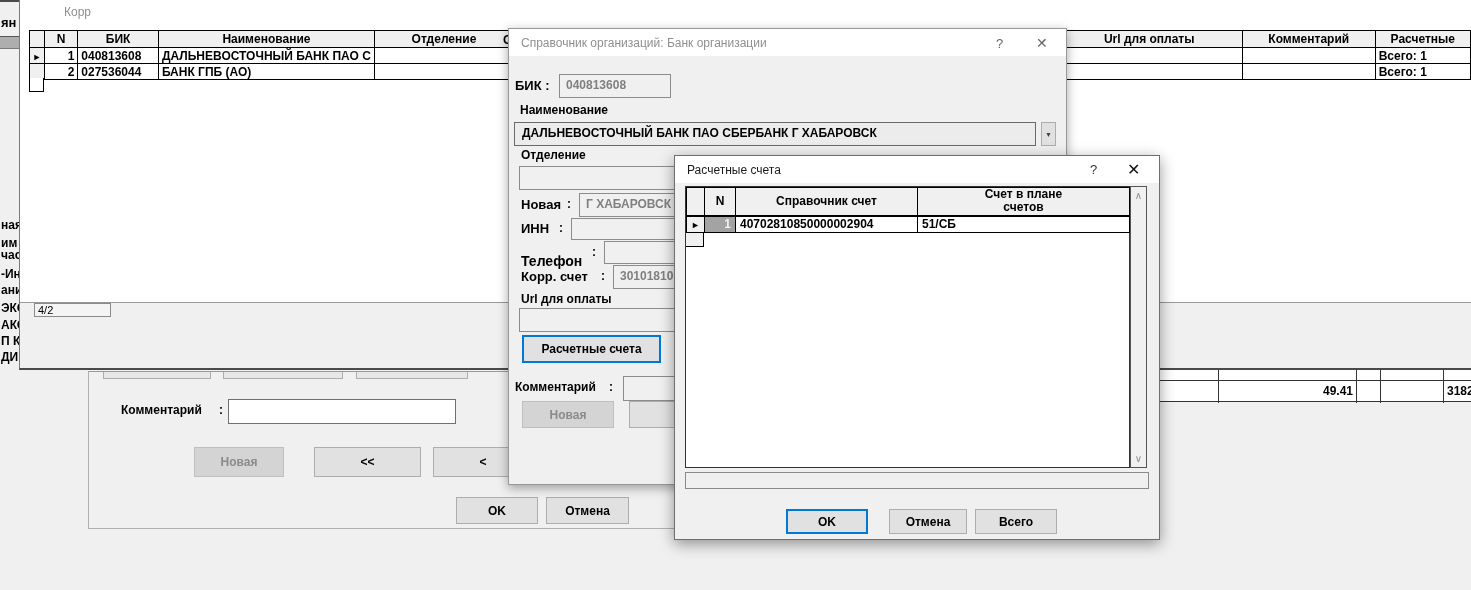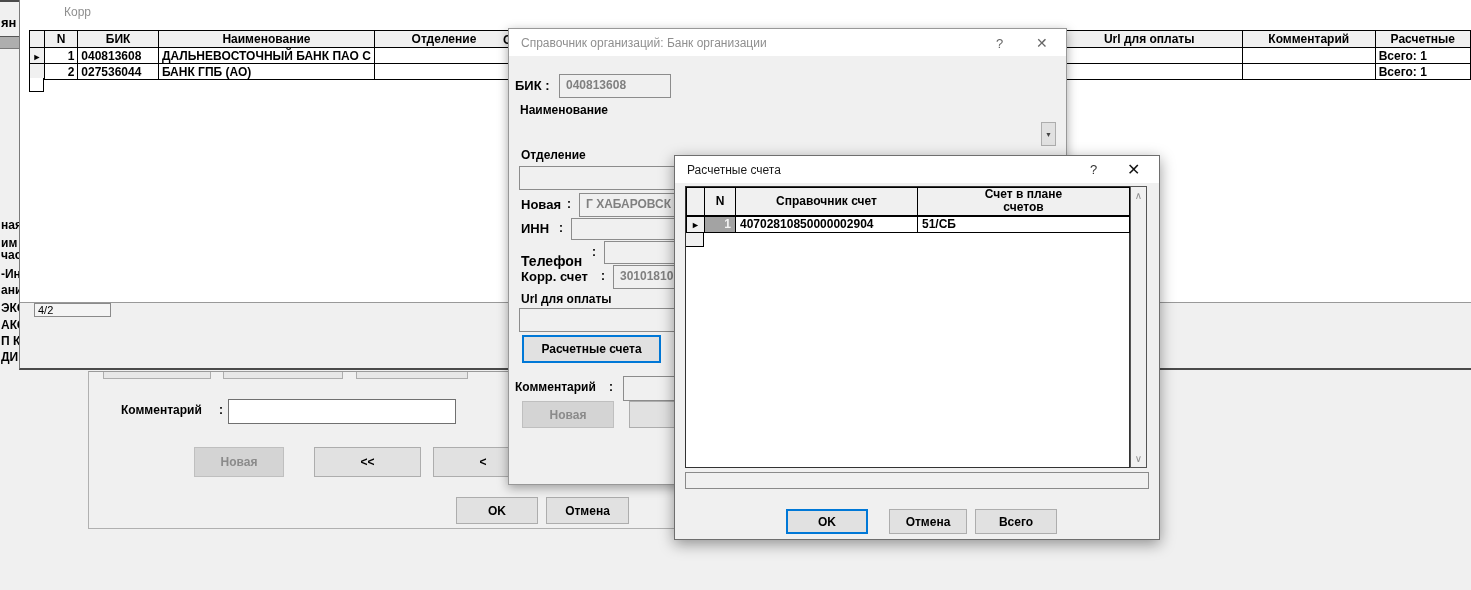--- a/index.html
+++ b/index.html
@@ -117,20 +117,31 @@
     <span class="fr" style="top:318px">АКС</span>
     <span class="fr" style="top:334px">П К</span>
     <span class="fr" style="top:350px">ДИВ</span>
   </div>
 
   <div class="abs bl-win">
     <span class="bl-name">ян Карапет Аза</span>
     <div class="bl-bar"></div>
   </div>
 
+  <div class="abs br-win">
+    <div class="br-table">
+      <div class="br-mid"></div>
+      <div class="br-v" style="left:61px"></div>
+      <div class="br-v" style="left:199px"></div>
+      <div class="br-v" style="left:223px"></div>
+      <div class="br-v" style="left:286px"></div>
+      <div class="br-val" style="left:120px; top:14px; width:76px; text-align:right;">49.41</div>
+      <div class="br-val" style="left:290px; top:14px;">3182</div>
+    </div>
+  </div>
 
   <div class="abs banki">
     <div class="banki-title">Корр</div>
     <div class="banki-bottom"></div>
     <table class="bgrid">
       <colgroup>
         <col style="width:15px">
           <col style="width:34px">
           <col style="width:81px">
           <col style="width:216px">
@@ -197,20 +208,21 @@
 
   <div class="abs org-dlg">
     <div class="tbar">
       <span class="tbar-text org-title">Справочник организаций: Банк организации</span>
       <span class="cap-btn" style="left:487px; top:7px;">?</span>
       <span class="cap-btn" style="left:527px; top:6px; font-size:14px;">✕</span>
     </div>
     <span class="lbl" style="left:6px; top:49px; font-size:13px;">БИК :</span>
     <div class="fld" style="left:50px; top:45px; width:112px; height:24px;">040813608</div>
     <span class="lbl" style="left:11px; top:74px;">Наименование</span>
+    <div class="combo">ДАЛЬНЕВОСТОЧНЫЙ БАНК ПАО СБЕРБАНК Г ХАБАРОВСК</div>
     <div class="combo-arrow">
         <span>▼</span>
       </div>
     <span class="lbl" style="left:12px; top:119px;">Отделение</span>
     <div class="fld" style="left:10px; top:137px; width:517px; height:24px;"></div>
     <span class="lbl" style="left:12px; top:168px; font-size:13px;">Новая</span>
     <span class="lbl" style="left:58px; top:168px;">:</span>
     <div class="fld" style="left:70px; top:164px; width:457px; height:24px;">Г ХАБАРОВСК</div>
     <span class="lbl" style="left:12px; top:192px; font-size:13px;">ИНН</span>
     <span class="lbl" style="left:50px; top:192px;">:</span>

